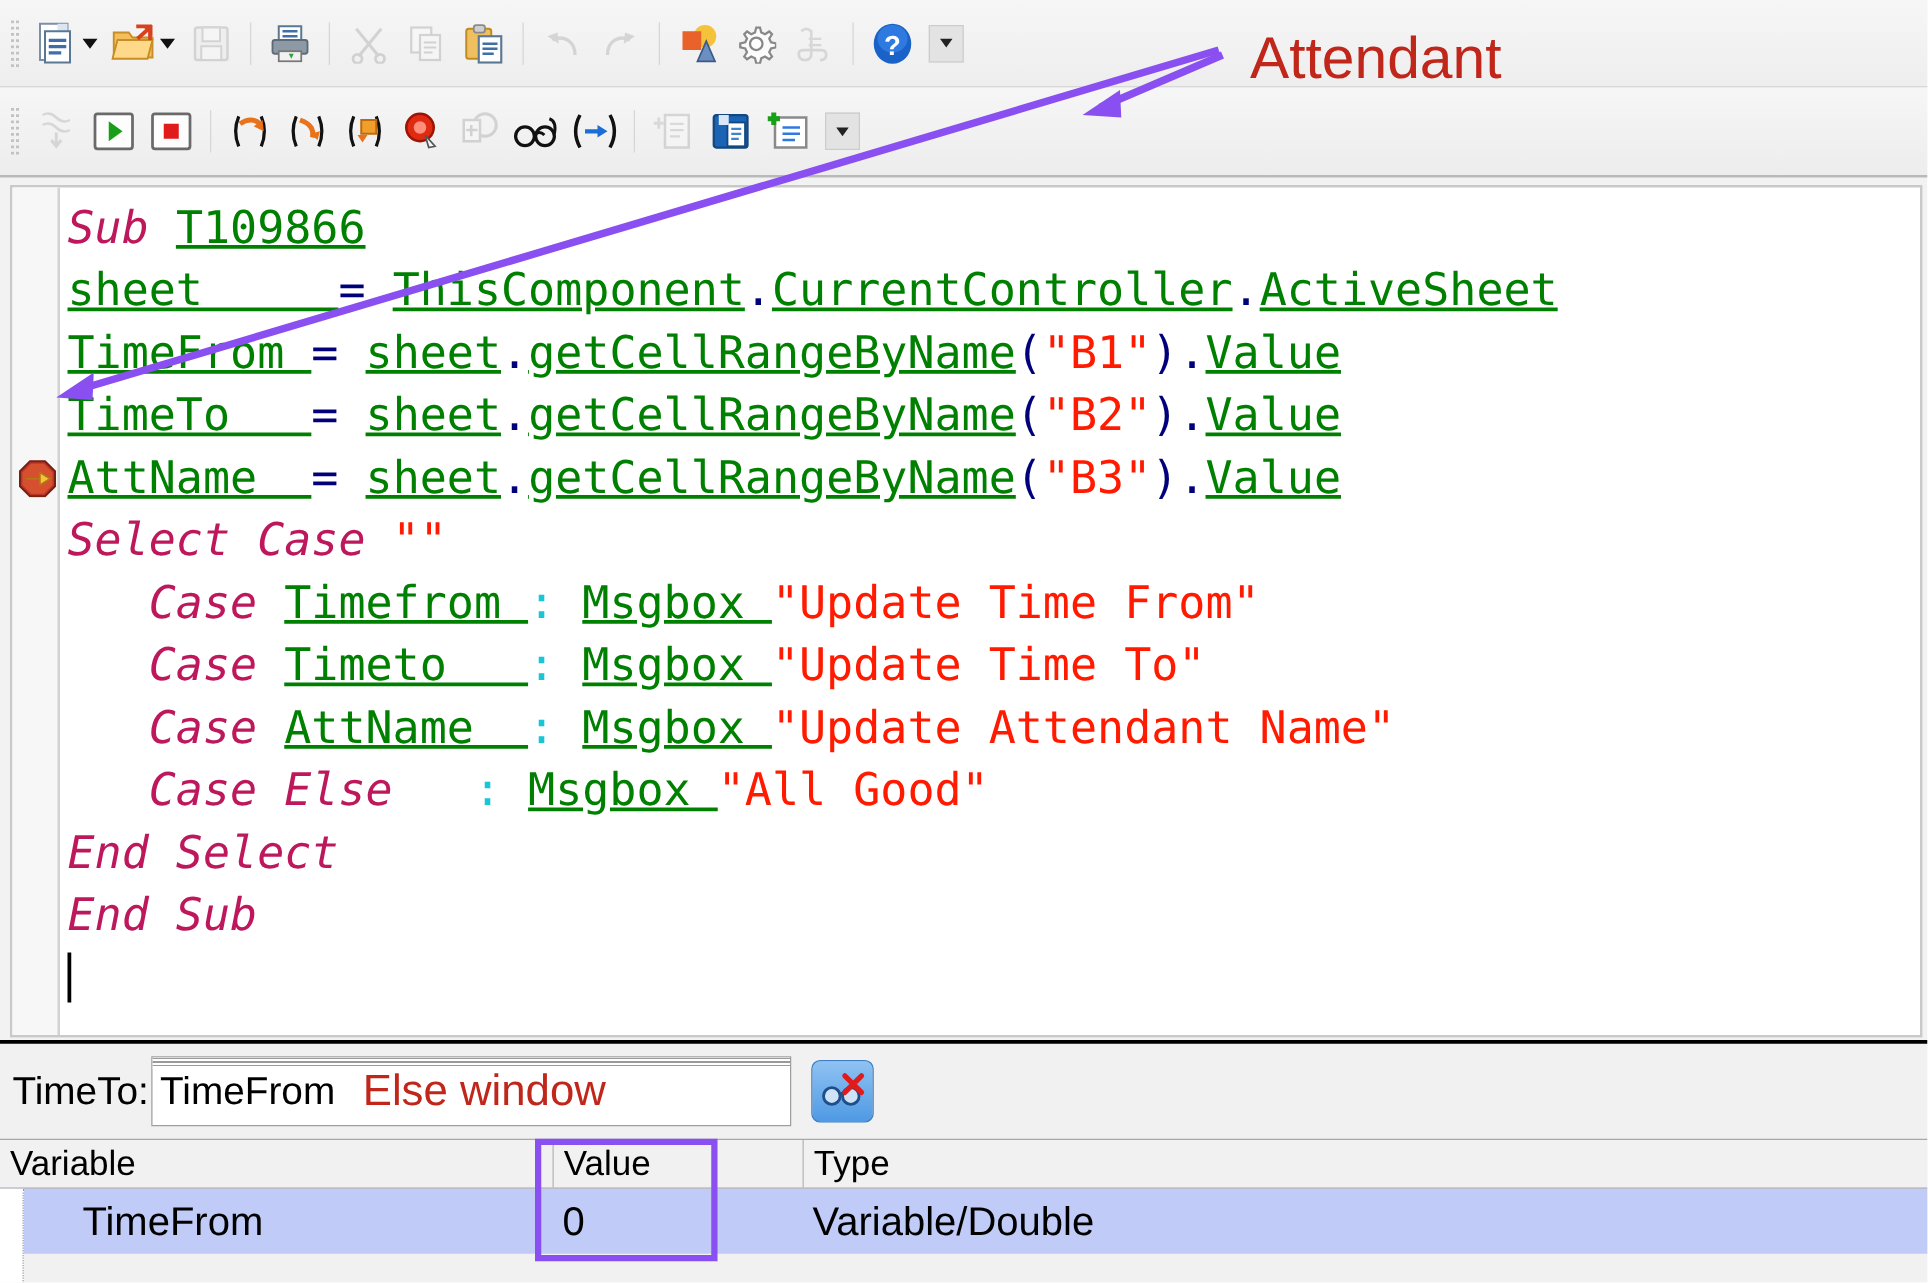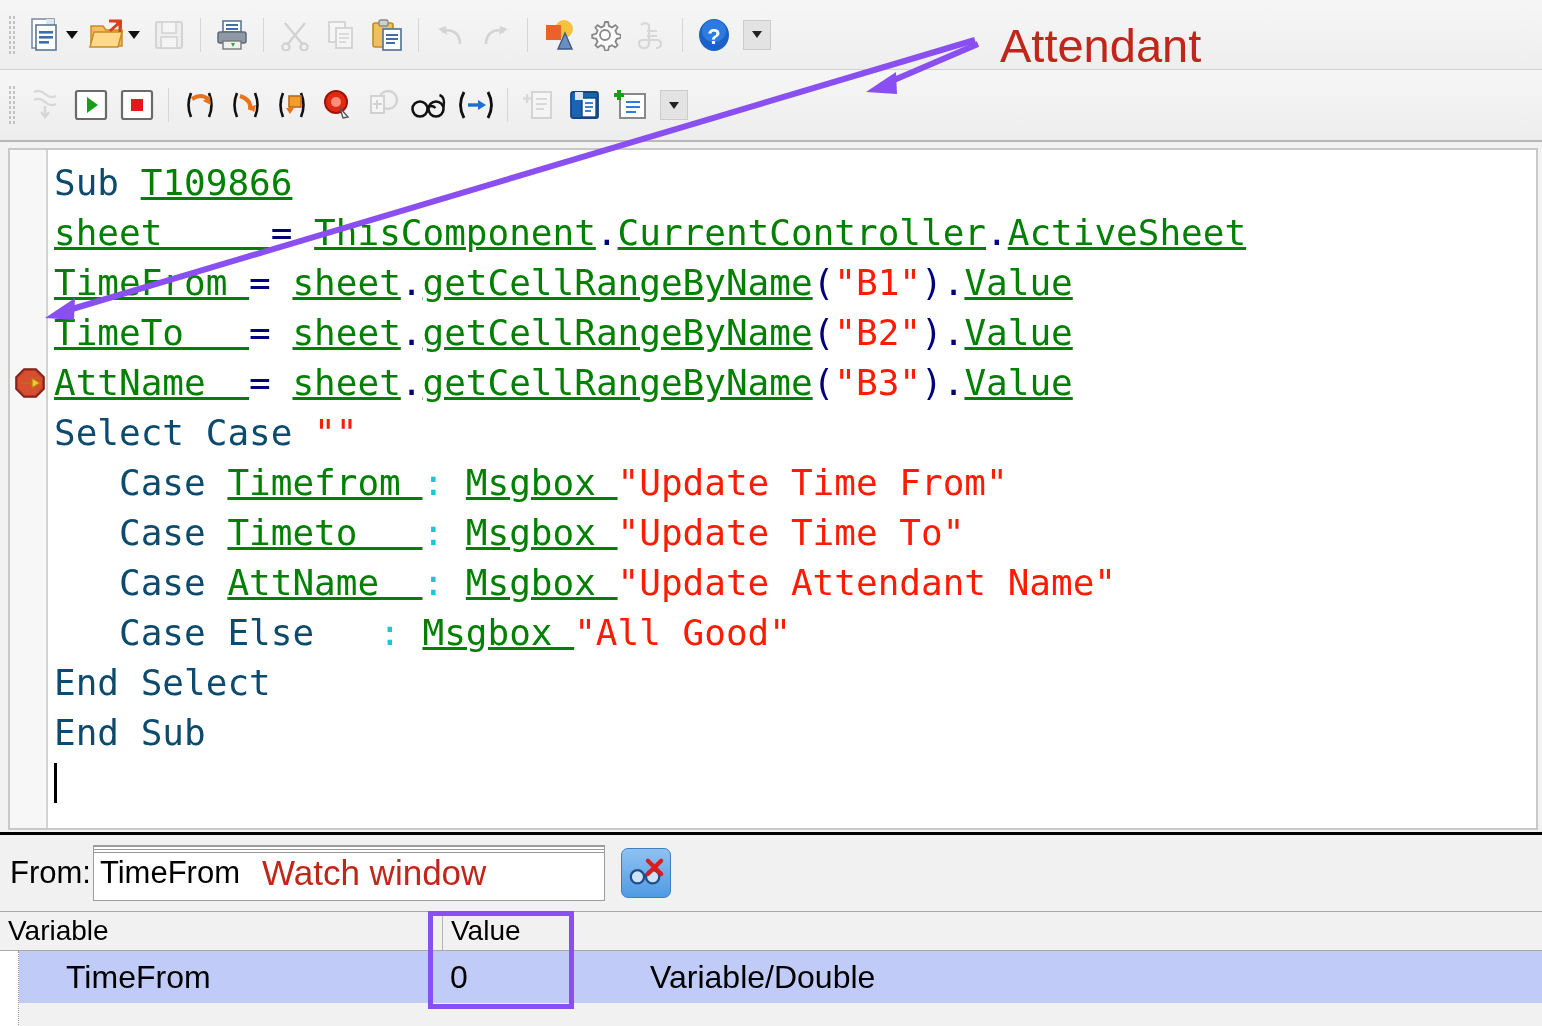--- a/index.html
+++ b/index.html
@@ -154,21 +154,21 @@
     flex: 1;
     padding: 8px 0 0 6px;
     font-family: "DejaVu Sans Mono", "Liberation Mono", monospace;
     font-size: 36px;
     line-height: 50px;
     white-space: pre;
     overflow: hidden;
     color: #006600;
   }
   .ln { height: 50px; white-space: pre; }
-  .kw   { color: #0c4a6e; }
+  .kw   { color: #be185d; font-style: italic; }
   .id   { color: #008000; text-decoration: underline; }
   .str  { color: #ff1a00; }
   .pun  { color: #00007a; }
   .col  { color: #17c7d8; }
   .caret {
     display:inline-block;
     width: 3px;
     height: 40px;
     background: #000;
     vertical-align: -8px;
@@ -589,42 +589,43 @@
         <polygon points="10,3 20,3 27,10 27,20 20,27 10,27 3,20 3,10" fill="#d6502f"></polygon>
         <path d="M6 15 h11 v-5 l8 5 l-8 5 v-5 z" fill="#f5c33a" stroke="#b07c10" stroke-width="1.2"></path>
       </svg>
     </div>
     <div id="code"><div class="ln"><span class="kw">Sub </span><span class="id">T109866</span></div><div class="ln"><span class="id">sheet     </span><span class="pun">= </span><span class="id">ThisComponent</span><span class="pun">.</span><span class="id">CurrentController</span><span class="pun">.</span><span class="id">ActiveSheet</span></div><div class="ln"><span class="id">TimeFrom </span><span class="pun">= </span><span class="id">sheet</span><span class="pun">.</span><span class="id">getCellRangeByName</span><span class="pun">(</span><span class="str">"B1"</span><span class="pun">)</span><span class="pun">.</span><span class="id">Value</span></div><div class="ln"><span class="id">TimeTo   </span><span class="pun">= </span><span class="id">sheet</span><span class="pun">.</span><span class="id">getCellRangeByName</span><span class="pun">(</span><span class="str">"B2"</span><span class="pun">)</span><span class="pun">.</span><span class="id">Value</span></div><div class="ln"><span class="id">AttName  </span><span class="pun">= </span><span class="id">sheet</span><span class="pun">.</span><span class="id">getCellRangeByName</span><span class="pun">(</span><span class="str">"B3"</span><span class="pun">)</span><span class="pun">.</span><span class="id">Value</span></div><div class="ln"><span class="kw">Select Case </span><span class="str">""</span></div><div class="ln"><span class="kw">   Case </span><span class="id">Timefrom </span><span class="col">: </span><span class="id">Msgbox </span><span class="str">"Update Time From"</span></div><div class="ln"><span class="kw">   Case </span><span class="id">Timeto   </span><span class="col">: </span><span class="id">Msgbox </span><span class="str">"Update Time To"</span></div><div class="ln"><span class="kw">   Case </span><span class="id">AttName  </span><span class="col">: </span><span class="id">Msgbox </span><span class="str">"Update Attendant Name"</span></div><div class="ln"><span class="kw">   Case Else   </span><span class="col">: </span><span class="id">Msgbox </span><span class="str">"All Good"</span></div><div class="ln"><span class="kw">End Select</span></div><div class="ln"><span class="kw">End Sub</span></div><div class="ln"><span class="caret"></span></div></div>
   </div>
 
   <div id="watch-pane">
 
     <div id="watch-row">
-      <div id="watch-label">From:</div>
+      <div id="watch-label">TimeTo:</div>
 
       <div id="watch-input" title="Watch expression">
         <div class="input-hatch"></div>
         <div class="val">TimeFrom</div>
-        <div class="anno">Watch window</div>
+        <div class="anno">Else window</div>
       </div>
 
       <div id="remove-watch-btn">
         <svg width="38" height="34" viewBox="0 0 40 34">
           <circle cx="11" cy="21" r="7" fill="#cfe2f7" stroke="#1e4f8a" stroke-width="2.4"></circle>
           <circle cx="27" cy="21" r="7" fill="#cfe2f7" stroke="#1e4f8a" stroke-width="2.4"></circle>
           <path d="M18 20 q2 -3 4 0" fill="none" stroke="#1e4f8a" stroke-width="2.2"></path>
           <path d="M22 4 L36 18 M36 4 L22 18" stroke="#e01b1b" stroke-width="4.4" stroke-linecap="round"></path>
         </svg>
       </div>
     </div>
 
     <div id="watch-table">
       <div id="watch-head">
         <div class="c-var">Variable</div>
         <div class="c-val">Value</div>
+        <div class="c-typ">Type</div>
       </div>
       <div id="watch-body">
         <div class="trow">
           <div class="c-var cell-indent">TimeFrom</div>
           <div class="c-val cell-pad">0</div>
           <div class="c-typ cell-pad">Variable/Double</div>
         </div>
       </div>
     </div>
 

